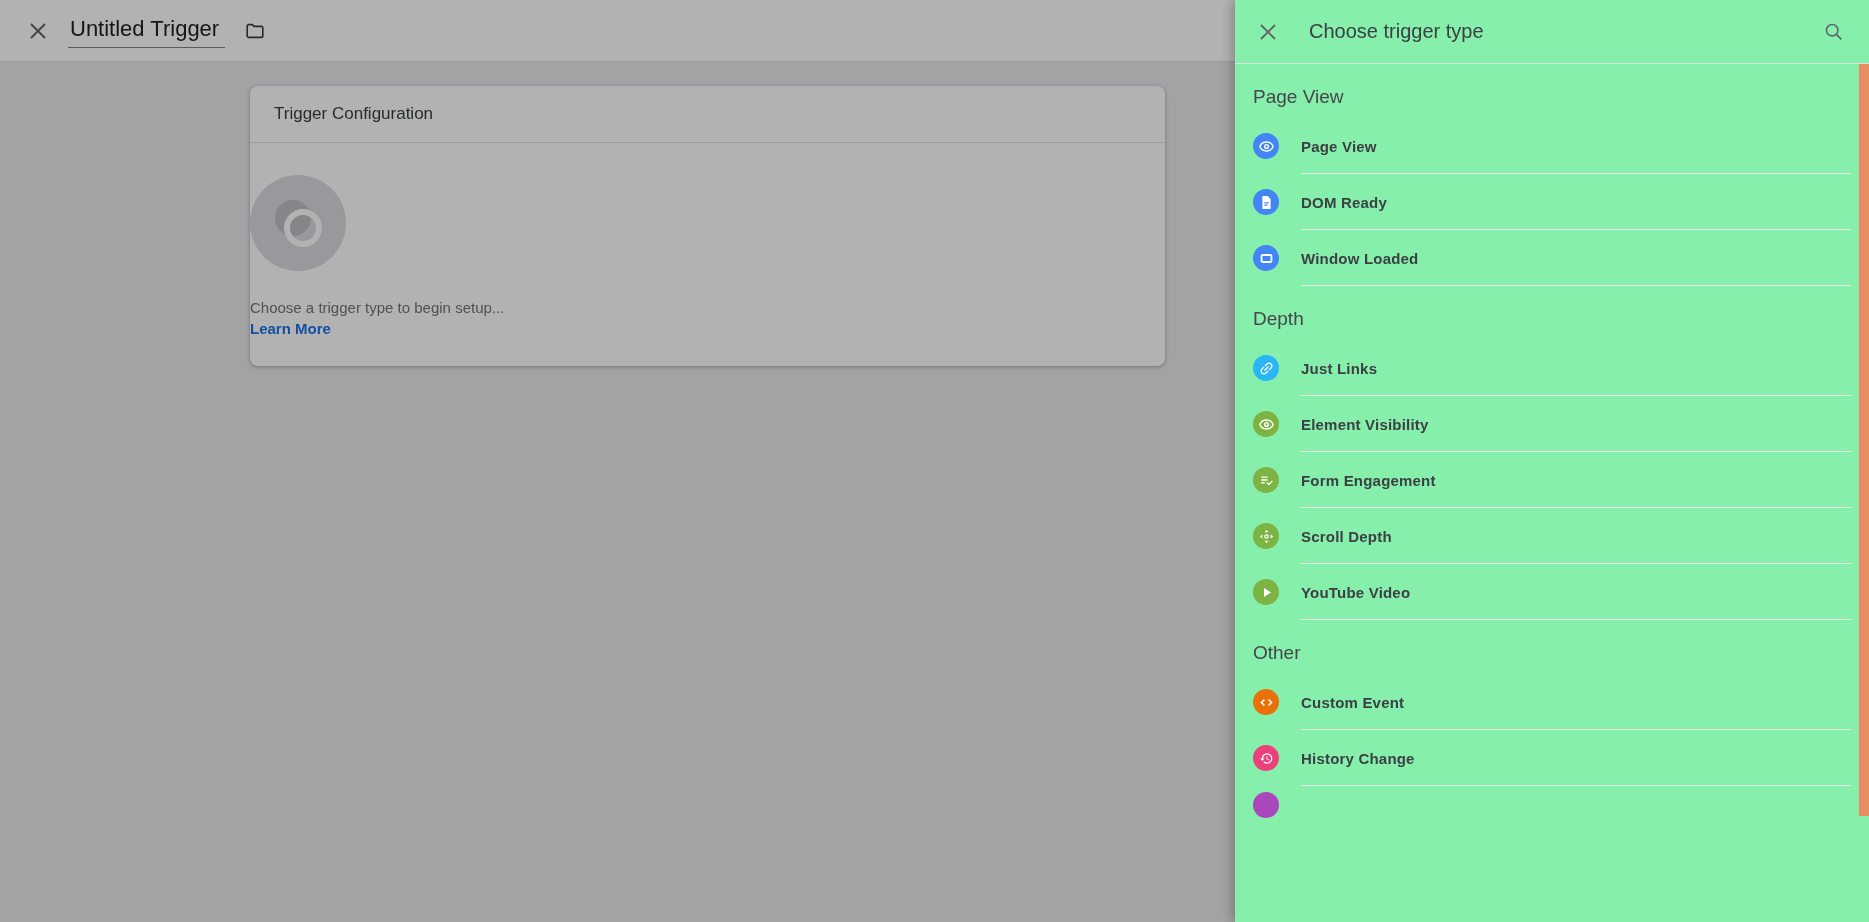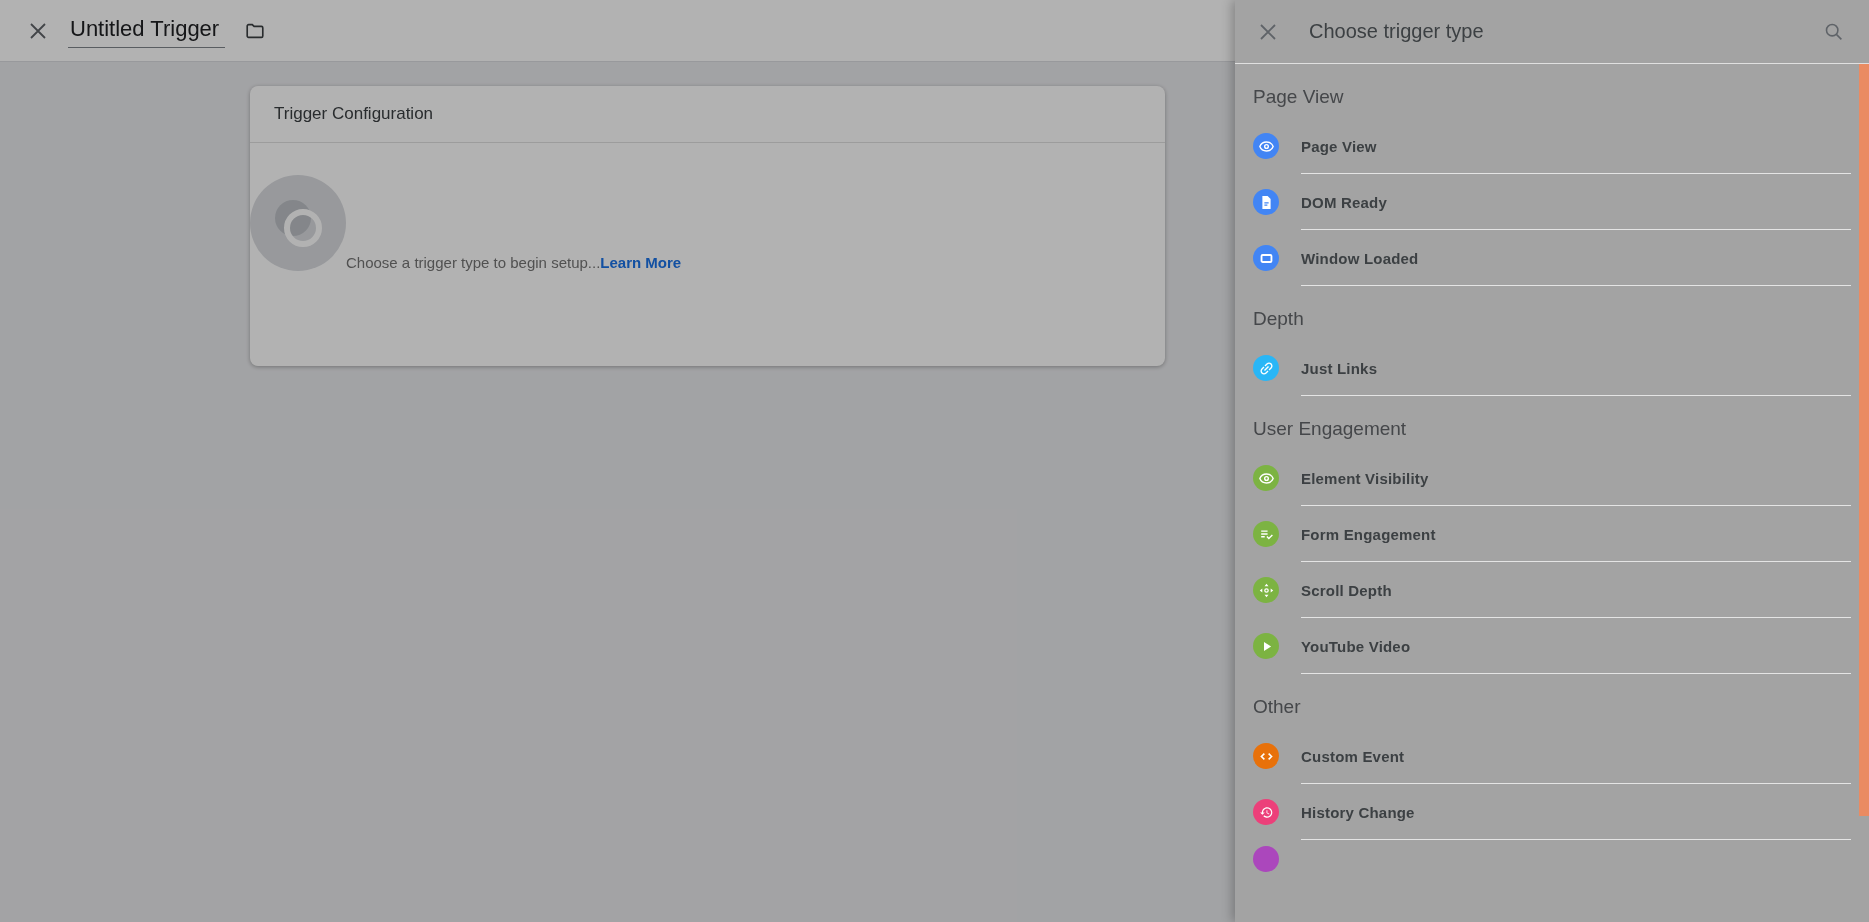--- a/index.html
+++ b/index.html
@@ -15,31 +15,31 @@
               width:28px; height:28px; cursor:pointer; }
   .icon-btn svg { display:block; }
   .trigger-title { margin-left:16px; font-size:22px; color:#202124;
                    border-bottom:1px solid #80868B; padding:2px 6px 5px 2px; min-width:120px; }
   .folder-btn { margin-left:16px; }
 
   .card { position:absolute; left:250px; top:86px; width:915px; height:280px; background:#fff;
           border-radius:8px; box-shadow:0 1px 4px rgba(0,0,0,.3); overflow:hidden; }
   .card-header { height:57px; display:flex; align-items:center; padding-left:24px;
                  border-bottom:1px solid #E0E0E0; font-size:17px; color:#3C4043; }
-  .card-body { display:flex; flex-direction:row; align-items:flex-end; }
+  .card-body { display:flex; flex-direction:column; align-items:flex-start; }
   .placeholder-circle { width:96px; height:96px; border-radius:50%; background:#DADCE0;
                         margin-top:32px; position:relative; }
   .hint { margin-top:28px; font-size:15px; color:#757575; }
   .learn-more { margin-top:4px; font-size:15px; font-weight:bold; cursor:pointer; text-decoration:none; }
 
   .dim-overlay { position:absolute; left:0; top:0; width:1235px; height:922px;
                  background:rgba(0,0,0,.30); }
 
   
-  .panel { position:absolute; left:1235px; top:0; width:634px; height:922px; background:#a3a3a3;
+  .panel { position:absolute; left:1235px; top:0; width:634px; height:922px; background:#86efac;
            box-shadow:-3px 0 10px rgba(0,0,0,.25); overflow:hidden; }
   .panel-header { height:64px; border-bottom:1px solid #E0E0E0; display:flex; align-items:center;
                   padding:0 22px 0 19px; }
   .panel-title { margin-left:27px; font-size:20px; color:#3C4043; flex:1; }
   .section-title { padding:22px 0 10px 18px; font-size:19px; color:#45474A; }
   .trigger-row { position:relative; height:56px; display:flex; align-items:center;
                  padding-left:18px; cursor:pointer; }
   .trigger-row::after { content:""; position:absolute; left:66px; right:18px; bottom:0;
                         border-bottom:1px solid #E4E4E4; }
   .trigger-row.partial { align-items:flex-start; }
@@ -136,21 +136,20 @@
         <div class="trigger-row">
           <span class="icon-circle" style="background: rgb(41, 182, 246); color: rgb(41, 182, 246);">
             <svg viewBox="0 0 24 24">
               <g transform="rotate(-45 12 12)">
                 <path d="M3.9 12c0-1.71 1.39-3.1 3.1-3.1h4V7H7c-2.76 0-5 2.24-5 5s2.24 5 5 5h4v-1.9H7c-1.71 0-3.1-1.39-3.1-3.1zM8 13h8v-2H8v2zm9-6h-4v1.9h4c1.71 0 3.1 1.39 3.1 3.1s-1.39 3.1-3.1 3.1h-4V17h4c2.76 0 5-2.24 5-5s-2.24-5-5-5z" fill="#fff"></path>
               </g>
             </svg>
           </span>
           <span class="row-label">Just Links</span>
         </div>
-        <div class="section-title">User Engagement</div>
         <div class="trigger-row">
           <span class="icon-circle" style="background: rgb(124, 179, 66); color: rgb(124, 179, 66);">
             <svg viewBox="0 0 24 24">
               <path d="M12 5.7c-4.5 0-8.2 3.2-9.4 6.3 1.2 3.1 4.9 6.3 9.4 6.3s8.2-3.2 9.4-6.3c-1.2-3.1-4.9-6.3-9.4-6.3z" fill="none" stroke="#fff" stroke-width="2"></path>
               <circle cx="12" cy="12" r="2.6" fill="none" stroke="#fff" stroke-width="2"></circle>
             </svg>
           </span>
           <span class="row-label">Element Visibility</span>
         </div>
         <div class="trigger-row">

